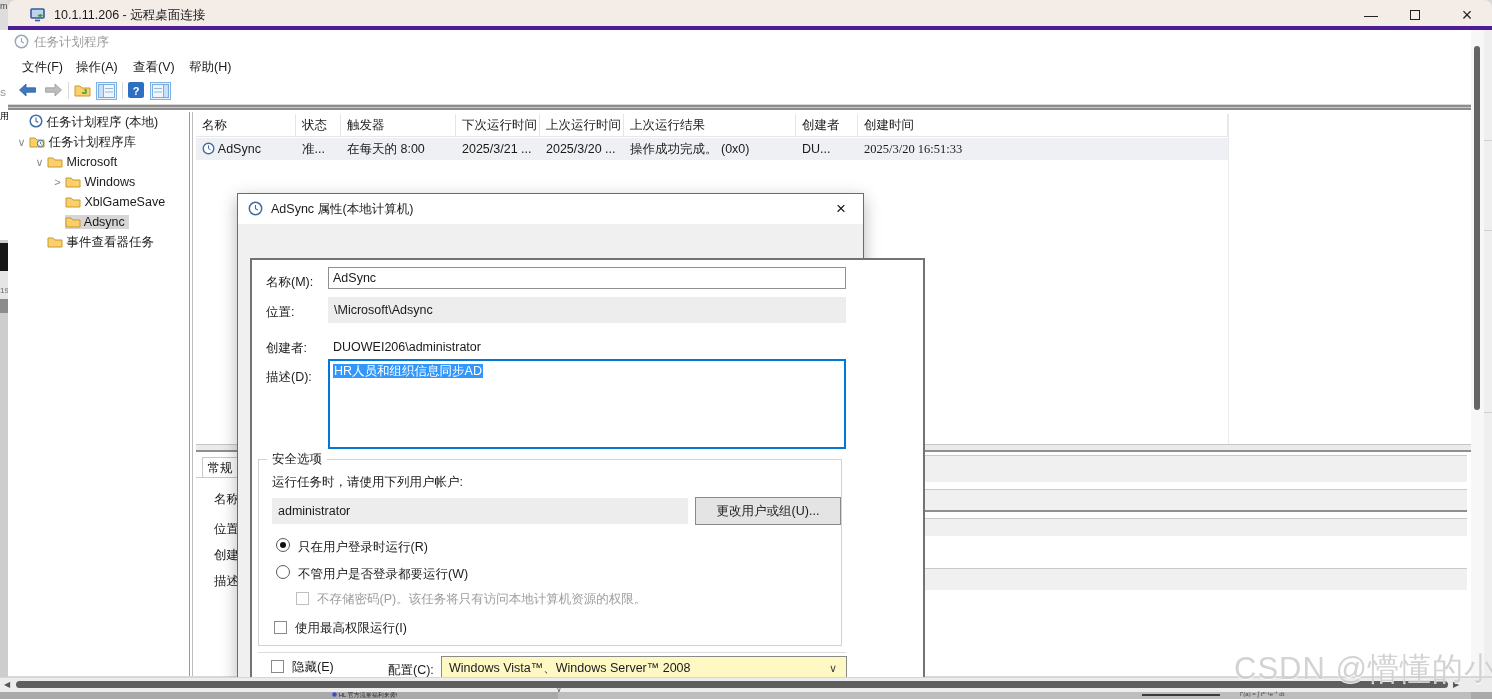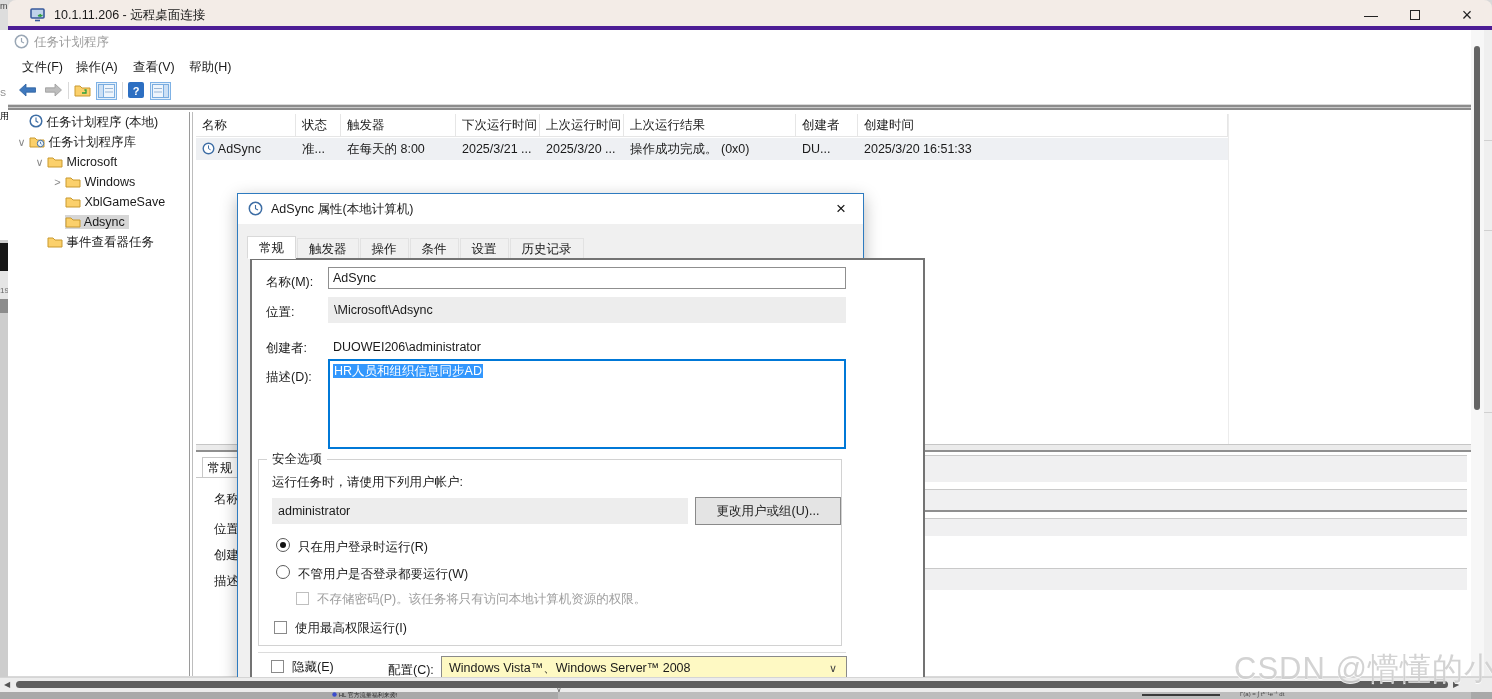--- a/index.html
+++ b/index.html
@@ -226,21 +226,21 @@
     <span style="width:100px;"><span><svg width="13" height="13" style="vertical-align:-2px">
             <circle cx="6.5" cy="6.5" r="5.3" fill="#fff" stroke="#3e6ea5" stroke-width="1.4"></circle>
             <path d="M6.5 3.4 v3.2 l2.1 1.2" stroke="#3e6ea5" stroke-width="1" fill="none"></path>
           </svg></span> <span>AdSync</span></span>
     <span style="width:45px;">准...</span>
     <span style="width:115px;">在每天的 8:00</span>
     <span style="width:84px;">2025/3/21 ...</span>
     <span style="width:84px;">2025/3/20 ...</span>
     <span style="width:172px;">操作成功完成。 (0x0)</span>
     <span style="width:62px;">DU...</span>
-    <span style="width:370px;">2025/3/20 16:51:33</span>
+    <span style="width:370px;font-family:Liberation Serif, serif;">2025/3/20 16:51:33</span>
   </div>
   <div class="abs vline1232"></div>
 
   <div class="abs pane-split"></div>
   <div class="abs prev-tab">常规</div>
   <div class="abs prev-tabline"></div>
   <span class="abs prev-label" style="top:491px;">名称</span>
   <span class="abs prev-label" style="top:521px;">位置</span>
   <span class="abs prev-label" style="top:547px;">创建</span>
   <span class="abs prev-label" style="top:573px;">描述</span>
@@ -251,23 +251,20 @@
   <div class="abs gbar" style="top:568px;height:22px;"></div>
 
   <div class="abs dialog">
     <div class="abs dlg-titlebar">
       <span class="abs" style="left:10px;top:7px;"><svg width="15" height="15">
             <circle cx="7.5" cy="7.5" r="6.2" fill="#fff" stroke="#3e6ea5" stroke-width="1.5"></circle>
             <path d="M7.5 4 v3.7 l2.5 1.4" stroke="#3e6ea5" stroke-width="1.1" fill="none"></path>
           </svg></span>
       <span class="abs nosel" style="left:33px;top:7px;">AdSync 属性(本地计算机)</span>
       <span class="abs dlg-close">×</span>
-    </div>
-    <div class="abs tabstrip">
-      <span class="tab active">常规</span><span class="tab">触发器</span><span class="tab">操作</span><span class="tab">条件</span><span class="tab">设置</span><span class="tab">历史记录</span>
     </div>
     <div class="abs panel">
       <span class="abs fld-label" style="left:14px;top:14px;">名称(M):</span>
       <input class="abs txt-input" style="left: 76px; top: 7px; width: 518px; height: 22px;" value="AdSync">
       <span class="abs fld-label" style="left:14px;top:44px;">位置:</span>
       <div class="abs ro-box" style="left:76px;top:37px;width:518px;height:26px;">\Microsoft\Adsync</div>
       <span class="abs fld-label" style="left:14px;top:80px;">创建者:</span>
       <span class="abs nosel" style="left:81px;top:80px;">DUOWEI206\administrator</span>
       <span class="abs fld-label" style="left:14px;top:109px;">描述(D):</span>
       <div class="abs desc-box" style="left:76px;top:99px;width:518px;height:90px;">

